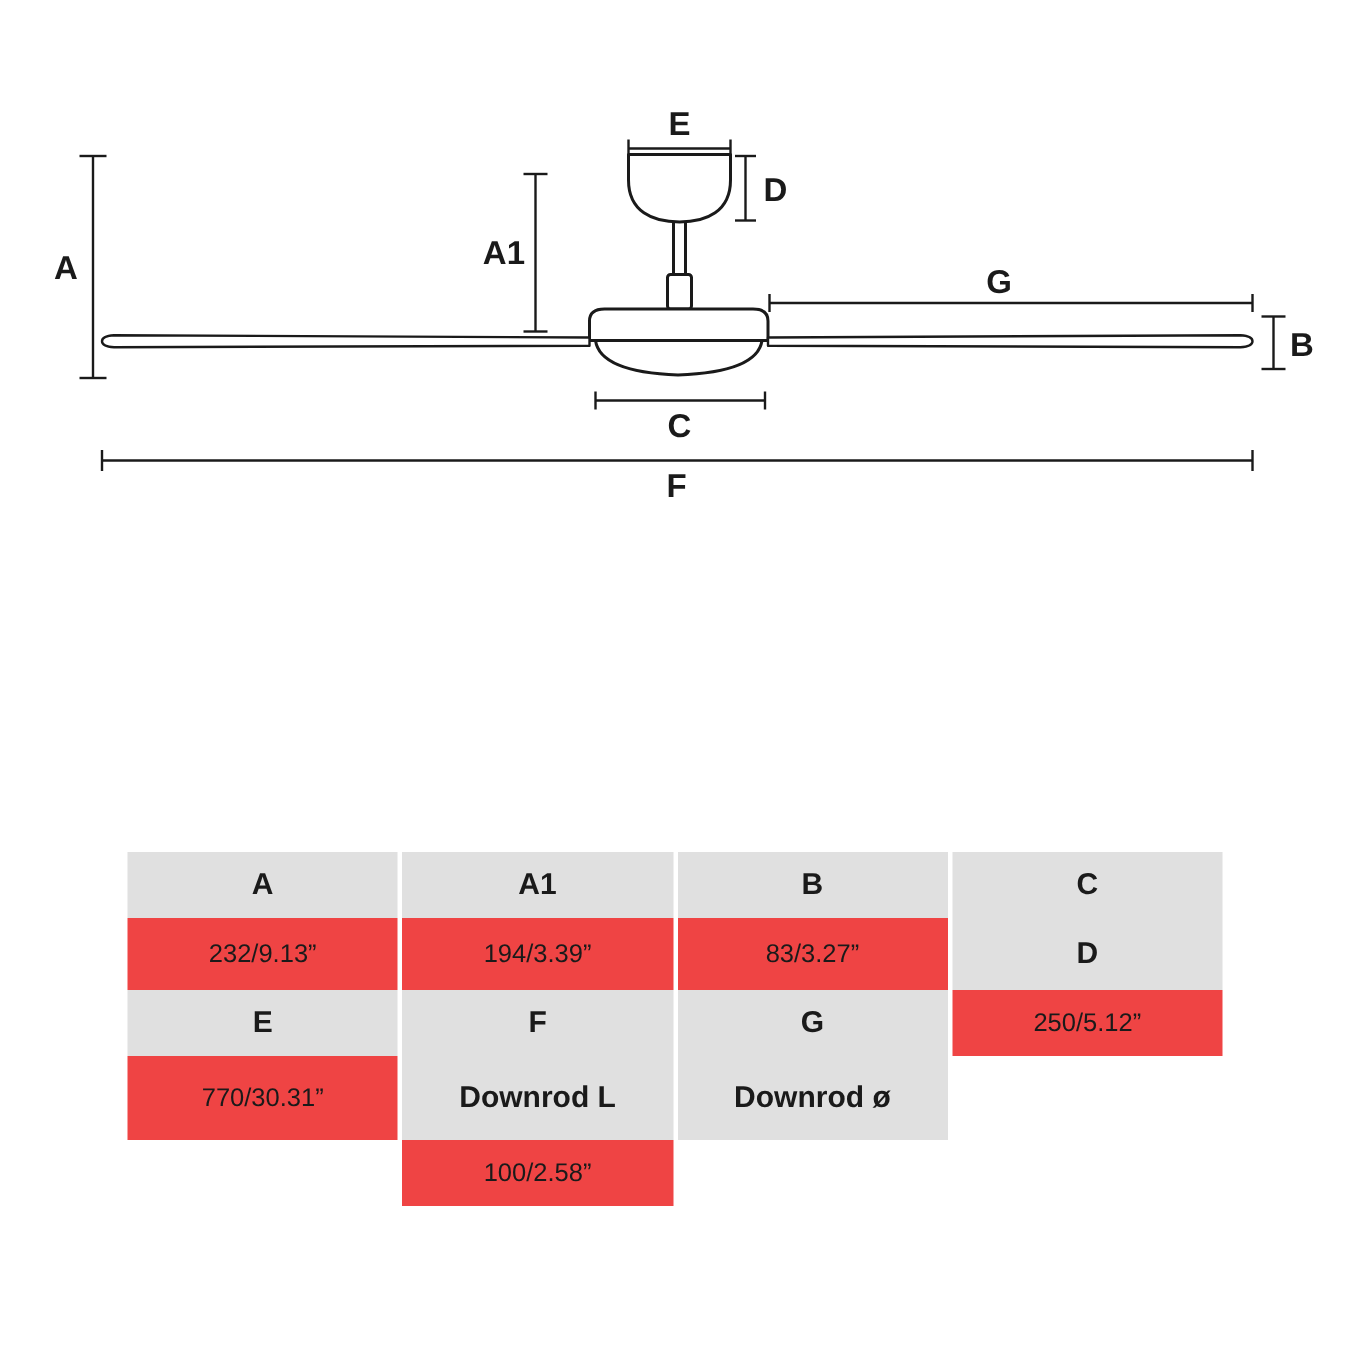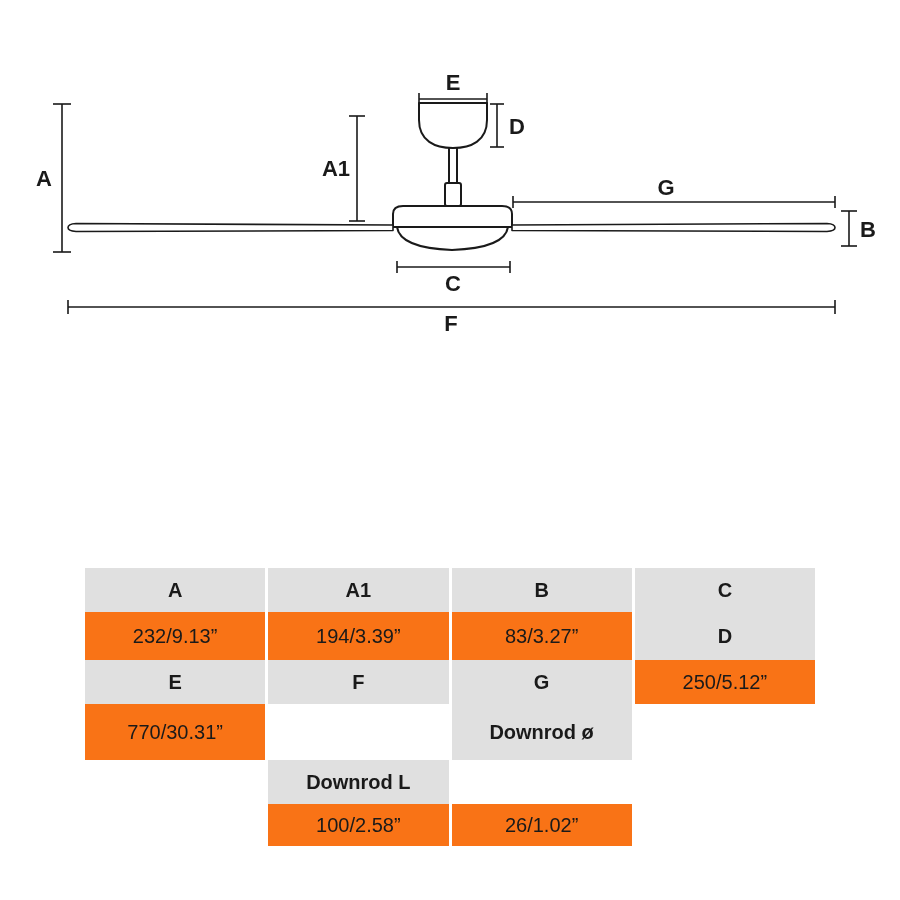--- a/index.html
+++ b/index.html
@@ -34,22 +34,22 @@
     justify-content: center;
     color: #1a1a1a;
     white-space: nowrap;
   }
   .cell.header {
     background: #e0e0e0;
     font-weight: bold;
     font-size: 20px;
   }
   .cell.value {
-    background: #f97316;
-    font-size: 20px;
+    background: #ef4444;
+    font-size: 17px;
   }
   .col2 { grid-column: 2; }
   .col3 { grid-column: 3; }
 </style>
 </head>
 <body>
 
 <div class="page">
 
   <svg class="diagram-svg" width="900" height="340" viewBox="0 0 900 340">
@@ -146,20 +146,19 @@
     <div class="cell value">83/3.27”</div>
 
     <div class="cell header">D</div>
     <div class="cell header">E</div>
     <div class="cell header">F</div>
     <div class="cell header">G</div>
 
     <div class="cell value">250/5.12”</div>
     <div class="cell value">770/30.31”</div>
 
+    <div class="cell header col2">Downrod L</div>
     <div class="cell header col3">Downrod ø</div>
-    <div class="cell header col2">Downrod L</div>
 
     <div class="cell value col2">100/2.58”</div>
-    <div class="cell value col3">26/1.02”</div>
 
   </div>
 </div>
 
 </body></html>

